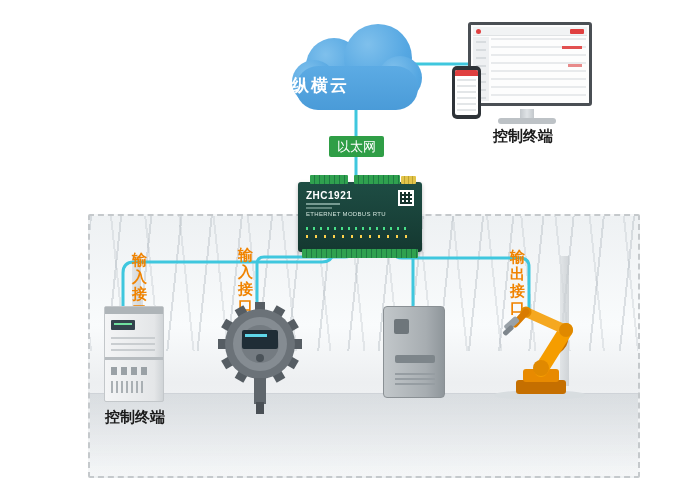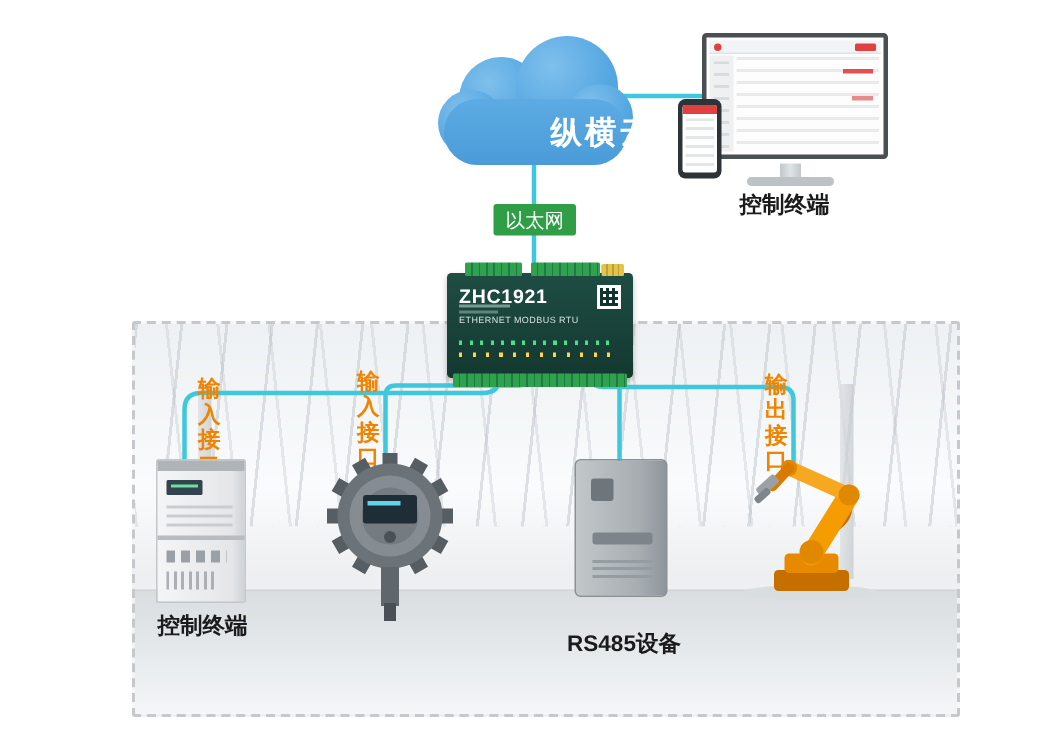--- a/index.html
+++ b/index.html
@@ -10,21 +10,21 @@
   #connectors { position:absolute; left:0; top:0; z-index:2; }
 
   
   .cloud { position:absolute; left:292px; top:22px; width:130px; height:92px; z-index:3; }
   .cloud .puff { position:absolute; background:radial-gradient(circle at 35% 30%, #7fc0ec, #55a7e2 60%, #4a9bd8); border-radius:50%; }
   .cloud .p1 { left:14px; top:16px; width:56px; height:56px; }
   .cloud .p2 { left:52px; top:2px;  width:68px; height:68px; }
   .cloud .p3 { left:0px;  top:38px; width:44px; height:44px; }
   .cloud .p4 { left:86px; top:34px; width:44px; height:44px; }
   .cloud .base { position:absolute; left:4px; top:44px; width:122px; height:44px; background:linear-gradient(180deg,#5cabe4,#4a9bd8); border-radius:22px; }
-  .cloud-label { position:absolute; left:14px; top:52px; width:130px; text-align:right; color:#ffffff; font-size:21px; font-weight:bold; letter-spacing:2px; z-index:4; }
+  .cloud-label { position:absolute; left:0; top:52px; width:130px; text-align:left; color:#ffffff; font-size:17px; font-weight:bold; letter-spacing:2px; z-index:4; }
 
   
   .eth-badge { position:absolute; left:329px; top:136px; width:55px; height:21px; background:#2f9e46; color:#fff; font-size:13px; line-height:21px; text-align:center; border-radius:2px; z-index:3; }
 
   
   .monitor { position:absolute; left:468px; top:22px; width:124px; height:84px; background:#fdfdfd; border:3px solid #4a4f54; border-radius:3px; z-index:3; }
   .mon-header { position:absolute; left:2px; top:2px; right:2px; height:9px; background:#f1f3f4; border-bottom:1px solid #e0e3e5; }
   .mon-header .red-chip { position:absolute; right:3px; top:2px; width:14px; height:5px; background:#e04040; border-radius:1px; }
   .mon-header .red-dot { position:absolute; left:3px; top:2px; width:5px; height:5px; background:#e04040; border-radius:50%; }
   .mon-side { position:absolute; left:2px; top:12px; bottom:2px; width:16px; background:#eef0f2;
@@ -41,21 +41,21 @@
   .phone-screen .rows { position:absolute; left:2px; right:2px; top:9px; bottom:2px; background:repeating-linear-gradient(180deg,#e3e6e8 0 2px, transparent 2px 6px); }
   .top-terminal-label { position:absolute; left:472px; top:127px; width:102px; text-align:center; font-size:15px; font-weight:bold; color:#1b1b1b; z-index:3; }
 
   
   .gateway { position:absolute; left:298px; top:182px; width:124px; height:70px; background:linear-gradient(180deg,#1e4d44,#143830); border-radius:3px; box-shadow:0 2px 4px rgba(0,0,0,.25); z-index:4; }
   .gw-term { position:absolute; height:9px; border-radius:1px; background:repeating-linear-gradient(90deg,#2fa14f 0 4px,#1f7a43 4px 5px); }
   .gw-t1 { left:12px; top:-7px; width:38px; }
   .gw-t2 { left:56px; top:-7px; width:46px; }
   .gw-t3 { position:absolute; right:6px; top:-6px; width:15px; height:8px; background:repeating-linear-gradient(90deg,#e2c44a 0 3px,#bda232 3px 4px); border-radius:1px; }
   .gw-tb { left:4px; bottom:-6px; width:116px; top:auto; }
-  .gw-model { position:absolute; left:8px; top:8px; color:#ffffff; font-size:13px; font-weight:bold; letter-spacing:.5px;text-align:center; }
+  .gw-model { position:absolute; left:8px; top:8px; color:#ffffff; font-size:10px; font-weight:bold; letter-spacing:.5px;text-align:center; }
   .gw-specbar1 { position:absolute; left:8px; top:21px; width:34px; height:2px; background:#8fb0a7; opacity:.8; }
   .gw-specbar2 { position:absolute; left:8px; top:25px; width:26px; height:2px; background:#8fb0a7; opacity:.6; }
   .gw-type { position:absolute; left:8px; top:29px; color:#cfe3da; font-size:6px; letter-spacing:.3px; }
   .gw-qr { position:absolute; right:8px; top:8px; width:16px; height:16px; background:#ffffff; padding:2px; }
   .gw-qr-in { width:100%; height:100%; background:
       repeating-linear-gradient(90deg,#15332d 0 2px, transparent 2px 4px),
       repeating-linear-gradient(0deg,#15332d 0 2px, transparent 2px 4px); }
   .gw-leds1 { position:absolute; left:8px; top:45px; width:104px; height:3px; background:repeating-linear-gradient(90deg,#49e089 0 2px, transparent 2px 7px); }
   .gw-leds2 { position:absolute; left:8px; top:53px; width:104px; height:3px; background:repeating-linear-gradient(90deg,#ffd34d 0 2px, transparent 2px 9px); }
 
@@ -234,15 +234,14 @@
     <line x1="86" y1="40" x2="46" y2="22" stroke="#f5a820" stroke-width="10" stroke-linecap="round"></line>
     <circle cx="61" cy="78" r="8" fill="#e08900"></circle>
     <circle cx="86" cy="40" r="7" fill="#e08900"></circle>
     <circle cx="46" cy="22" r="5.5" fill="#e08900"></circle>
     <line x1="46" y1="22" x2="35" y2="34" stroke="#d97b00" stroke-width="7" stroke-linecap="round"></line>
     <rect x="24" y="30" width="16" height="7" rx="2" fill="#99a1a7" transform="rotate(-42 32 34)"></rect>
     <rect x="22" y="38" width="12" height="5" rx="2" fill="#7e868c" transform="rotate(-42 28 40)"></rect>
   </svg>
 
   <div class="dev-label dl1">控制终端</div>
-  <div class="dev-label dl3">RS485设备</div>
 
 </div>
 
 </body></html>

